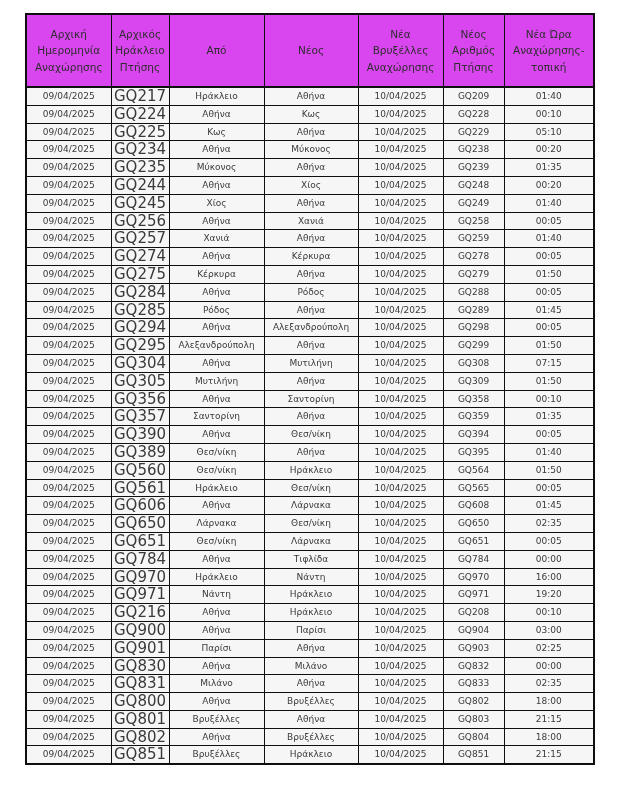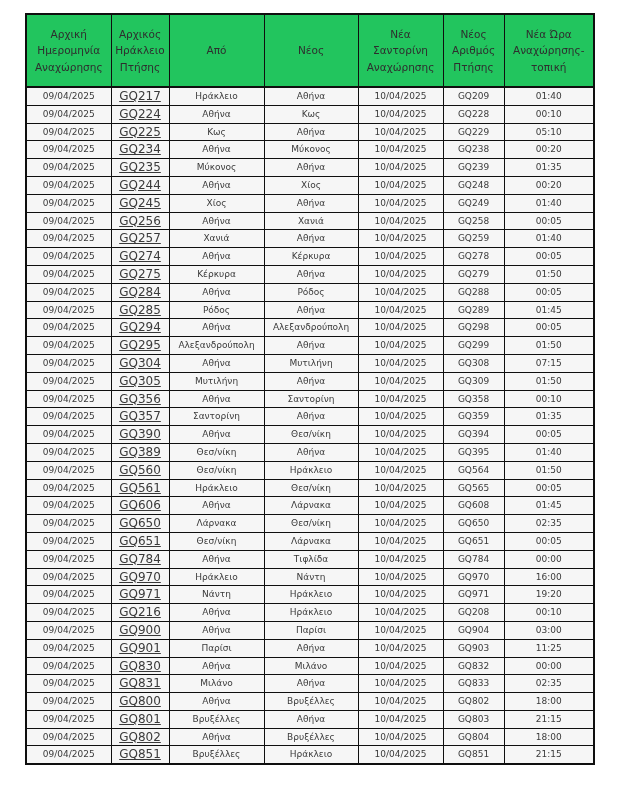--- a/index.html
+++ b/index.html
@@ -34,41 +34,40 @@
   col.c6 { width: 61px; }
   col.c7 { width: 90px; }
   th, td {
     border: 1px solid #0f0f0f;
     text-align: center;
     vertical-align: middle;
     overflow: hidden;
     white-space: normal;
   }
   thead th {
-    background: #22c55e;
+    background: #d946ef;
     font-weight: normal;
     font-size: 10.5px;
     line-height: 1.55;
     color: #2e2e2e;
     height: 61px;
     padding: 5px 3px;
     border-bottom: 2px solid #0f0f0f;
   }
   tbody td {
     background: #f6f6f6;
     font-size: 9px;
     line-height: 16.8px;
     height: 16.8px;
     padding: 0 2px;
     color: #3a3a3a;
     white-space: nowrap;
   }
   tbody td.flight-orig {
-    font-size: 12px;
-    text-decoration: underline;
+    font-size: 15px;
   }
 </style>
 </head>
 <body>
 
 <div class="page">
   <table class="flights">
     <colgroup>
       <col class="c1">
         <col class="c2">
@@ -77,21 +76,21 @@
       <col class="c5">
         <col class="c6">
         <col class="c7">
     </colgroup>
     <thead>
       <tr>
           <th>Αρχική Ημερομηνία Αναχώρησης</th>
           <th>Αρχικός Ηράκλειο Πτήσης</th>
           <th>Από</th>
           <th>Νέος</th>
-          <th>Νέα Σαντορίνη Αναχώρησης</th>
+          <th>Νέα Βρυξέλλες Αναχώρησης</th>
           <th>Νέος Αριθμός Πτήσης</th>
           <th>Νέα Ώρα Αναχώρησης-τοπική</th>
         </tr>
     </thead>
     <tbody>
         <tr>
           <td>09/04/2025</td>
           <td class="flight-orig">GQ217</td>
           <td>Ηράκλειο</td>
           <td>Αθήνα</td>
@@ -369,21 +368,21 @@
           <td>GQ904</td>
           <td>03:00</td>
         </tr>
         <tr>
           <td>09/04/2025</td>
           <td class="flight-orig">GQ901</td>
           <td>Παρίσι</td>
           <td>Αθήνα</td>
           <td>10/04/2025</td>
           <td>GQ903</td>
-          <td>11:25</td>
+          <td>02:25</td>
         </tr>
         <tr>
           <td>09/04/2025</td>
           <td class="flight-orig">GQ830</td>
           <td>Αθήνα</td>
           <td>Μιλάνο</td>
           <td>10/04/2025</td>
           <td>GQ832</td>
           <td>00:00</td>
         </tr>

